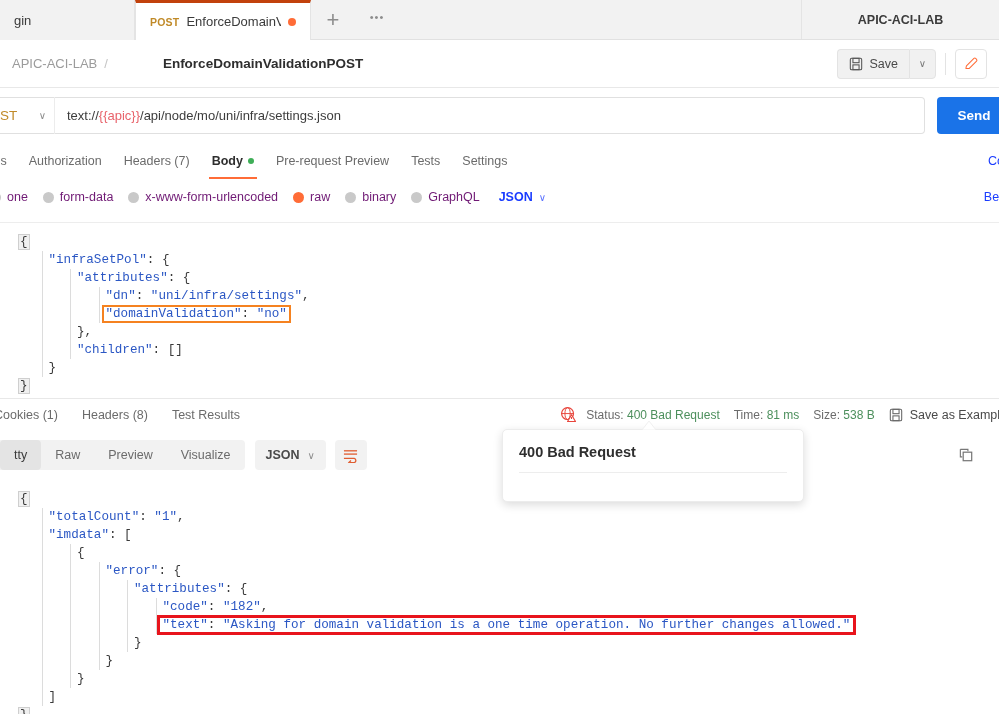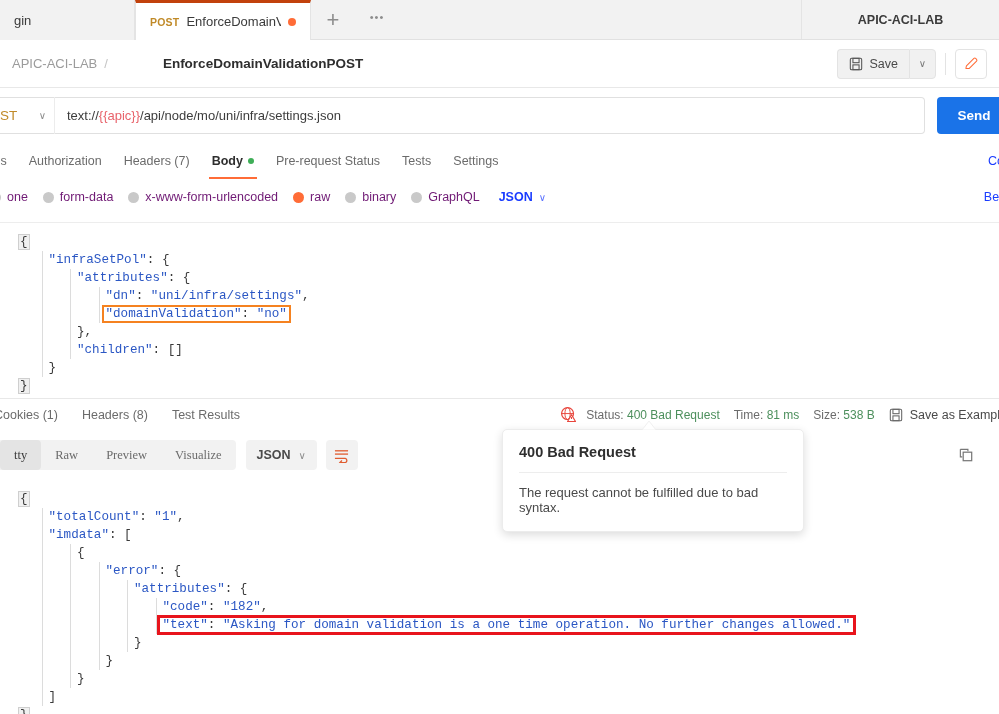--- a/index.html
+++ b/index.html
@@ -192,21 +192,21 @@
   .restools {
     position:absolute; left:0; top:436px; width:999px; height:38px;
     display:flex; align-items:center;
   }
   .vt-group {
     display:flex; align-items:center; background:#f2f2f2; border-radius:4px;
     height:30px; margin-left:-28px; padding-left:28px;
   }
   .vt {
     font-size:12.5px; color:#6b6b6b; padding:12px 14px; height:30px;
-    display:flex; align-items:center; cursor:pointer; white-space:nowrap;font-family:Liberation Serif, serif;
+    display:flex; align-items:center; cursor:pointer; white-space:nowrap;
   }
   .vt.sel { color:#3b3b3b; background:#e4e4e4; border-radius:4px; height:30px;}
   .fmt-sel {
     display:flex; align-items:center; gap:8px; background:#f2f2f2; border-radius:4px;
     height:30px; padding:0 11px; margin-left:10px; cursor:pointer;
     font-size:12.5px; font-weight:700; color:#4a4a4a;
   }
   .fmt-sel .cv { font-weight:400; color:#8d8d8d; font-size:10px; }
   .wrap-btn {
     width:32px; height:30px; background:#f2f2f2; border-radius:4px; margin-left:9px;
@@ -298,21 +298,21 @@
         <span>Authorization</span>
       </div>
     <div class="rtab">
         <span>Headers (7)</span>
       </div>
     <div class="rtab sel">
       <span>Body</span>
       <span class="greendot"></span>
     </div>
     <div class="rtab">
-        <span>Pre-request Status</span>
+        <span>Pre-request Preview</span>
       </div>
     <div class="rtab">
         <span>Tests</span>
       </div>
     <div class="rtab">
         <span>Settings</span>
       </div>
     <div class="cookies-link">Coo</div>
   </div>
 
@@ -418,16 +418,15 @@
   <div class="side-rule"></div>
 
   <div class="code-area" id="res-code"><div class="guide" style="left: 41.5px; top: 24px; height: 198px; bottom: auto;"></div><div class="guide" style="left: 70px; top: 60px; height: 144px; bottom: auto;"></div><div class="guide" style="left: 98.5px; top: 78px; height: 108px; bottom: auto;"></div><div class="guide" style="left: 127px; top: 96px; height: 72px; bottom: auto;"></div><div class="guide" style="left: 155.5px; top: 114px; height: 36px; bottom: auto;"></div><div class="ln"><span style="display: inline-block; width: 20px;"></span><span class=" foldbox">{</span></div><div class="ln"><span style="display: inline-block; width: 48.5px;"></span><span><span class="k">"totalCount"</span><span class="p">:</span> <span class="k">"1"</span><span class="p">,</span></span></div><div class="ln"><span style="display: inline-block; width: 48.5px;"></span><span><span class="k">"imdata"</span><span class="p">:</span> <span class="p">[</span></span></div><div class="ln"><span style="display: inline-block; width: 77px;"></span><span><span class="p">{</span></span></div><div class="ln"><span style="display: inline-block; width: 105.5px;"></span><span><span class="k">"error"</span><span class="p">:</span> <span class="p">{</span></span></div><div class="ln"><span style="display: inline-block; width: 134px;"></span><span><span class="k">"attributes"</span><span class="p">:</span> <span class="p">{</span></span></div><div class="ln"><span style="display: inline-block; width: 162.5px;"></span><span><span class="k">"code"</span><span class="p">:</span> <span class="k">"182"</span><span class="p">,</span></span></div><div class="ln"><span style="display: inline-block; width: 162.5px;"></span><span class="hl-red"><span class="k">"text"</span><span class="p">:</span> <span class="k">"Asking for domain validation is a one time operation. No further changes allowed."</span></span></div><div class="ln"><span style="display: inline-block; width: 134px;"></span><span><span class="p">}</span></span></div><div class="ln"><span style="display: inline-block; width: 105.5px;"></span><span><span class="p">}</span></span></div><div class="ln"><span style="display: inline-block; width: 77px;"></span><span><span class="p">}</span></span></div><div class="ln"><span style="display: inline-block; width: 48.5px;"></span><span><span class="p">]</span></span></div><div class="ln"><span style="display: inline-block; width: 20px;"></span><span class=" foldbox">}</span></div></div>
 
   <svg class="tt-arrow" viewBox="0 0 14 9">
     <path d="M7 0 L14 9 L0 9 Z" fill="#ffffff" stroke="#ececec" stroke-width="0.8"></path>
   </svg>
   <div class="tooltip">
     <div class="tt-title">400 Bad Request</div>
     <div class="tt-rule"></div>
-    <div class="tt-body">The request cannot be fulfilled due to bad syntax.</div>
   </div>
 
 </div>
 
 </body></html>

